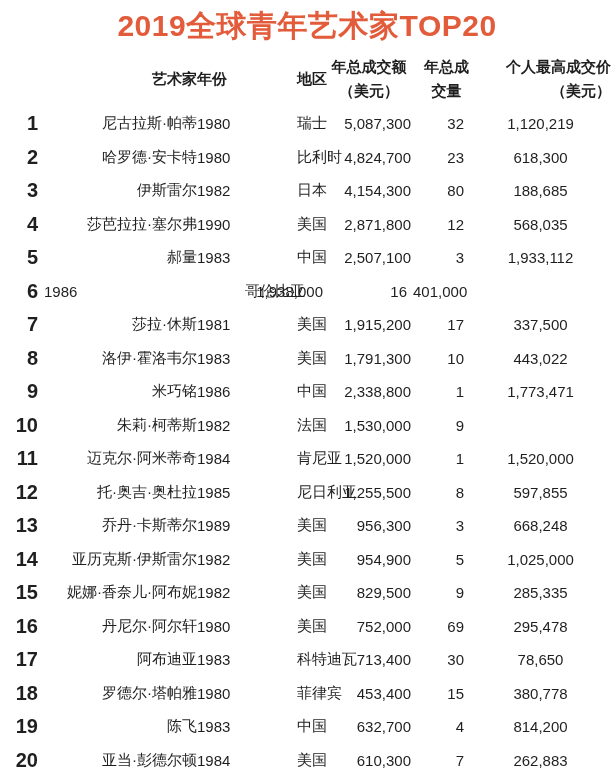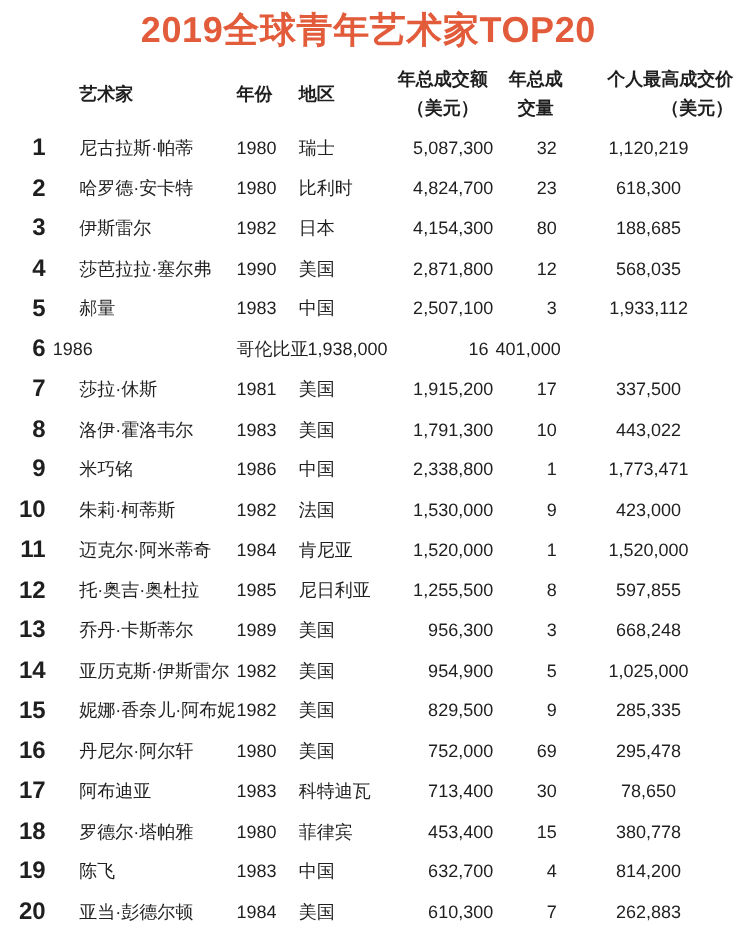--- a/index.html
+++ b/index.html
@@ -39,23 +39,23 @@
   .thead .cell { line-height: 24px; }
   .rows { margin-top: 2px; }
   .row { height: 33.5px; font-size: 15px; }
   .cell { white-space: nowrap; }
   .cell.rank {
     text-align: right;
     font-weight: bold;
     font-size: 20px;
     padding-right: 6px;
   }
-  .cell.artist { text-align: left; padding-left: 2px; margin-left: 20px; }
+  .cell.artist { text-align: right; padding-left: 2px; margin-left: 20px; }
   .cell.year   { text-align: left; }
-  .cell.region { text-align: left; }
+  .cell.region { text-align: left; margin-left: 48px; }
   .cell.amount { text-align: right; padding-right: 2px; }
   .cell.volume { text-align: right; padding-right: 6px; }
   .cell.price  { text-align: center; padding-right: 3px; }
   .thead .amount-h { text-align: center; }
   .thead .volume-h { text-align: center; padding-left: 10px; }
   .thead .price-h  { text-align: right; padding-right: 3px; font-family: Liberation Serif, serif; }
 </style>
 </head>
 <body>
 
@@ -172,21 +172,20 @@
       <div class="cell price">1,773,471</div>
     </div>
 
     <div class="grid-row row">
       <div class="cell rank">10</div>
       <div class="cell artist">朱莉·柯蒂斯</div>
       <div class="cell year">1982</div>
       <div class="cell region">法国</div>
       <div class="cell amount">1,530,000</div>
       <div class="cell volume">9</div>
-      <div class="cell price">423,000</div>
     </div>
 
     <div class="grid-row row">
       <div class="cell rank">11</div>
       <div class="cell artist">迈克尔·阿米蒂奇</div>
       <div class="cell year">1984</div>
       <div class="cell region">肯尼亚</div>
       <div class="cell amount">1,520,000</div>
       <div class="cell volume">1</div>
       <div class="cell price">1,520,000</div>

